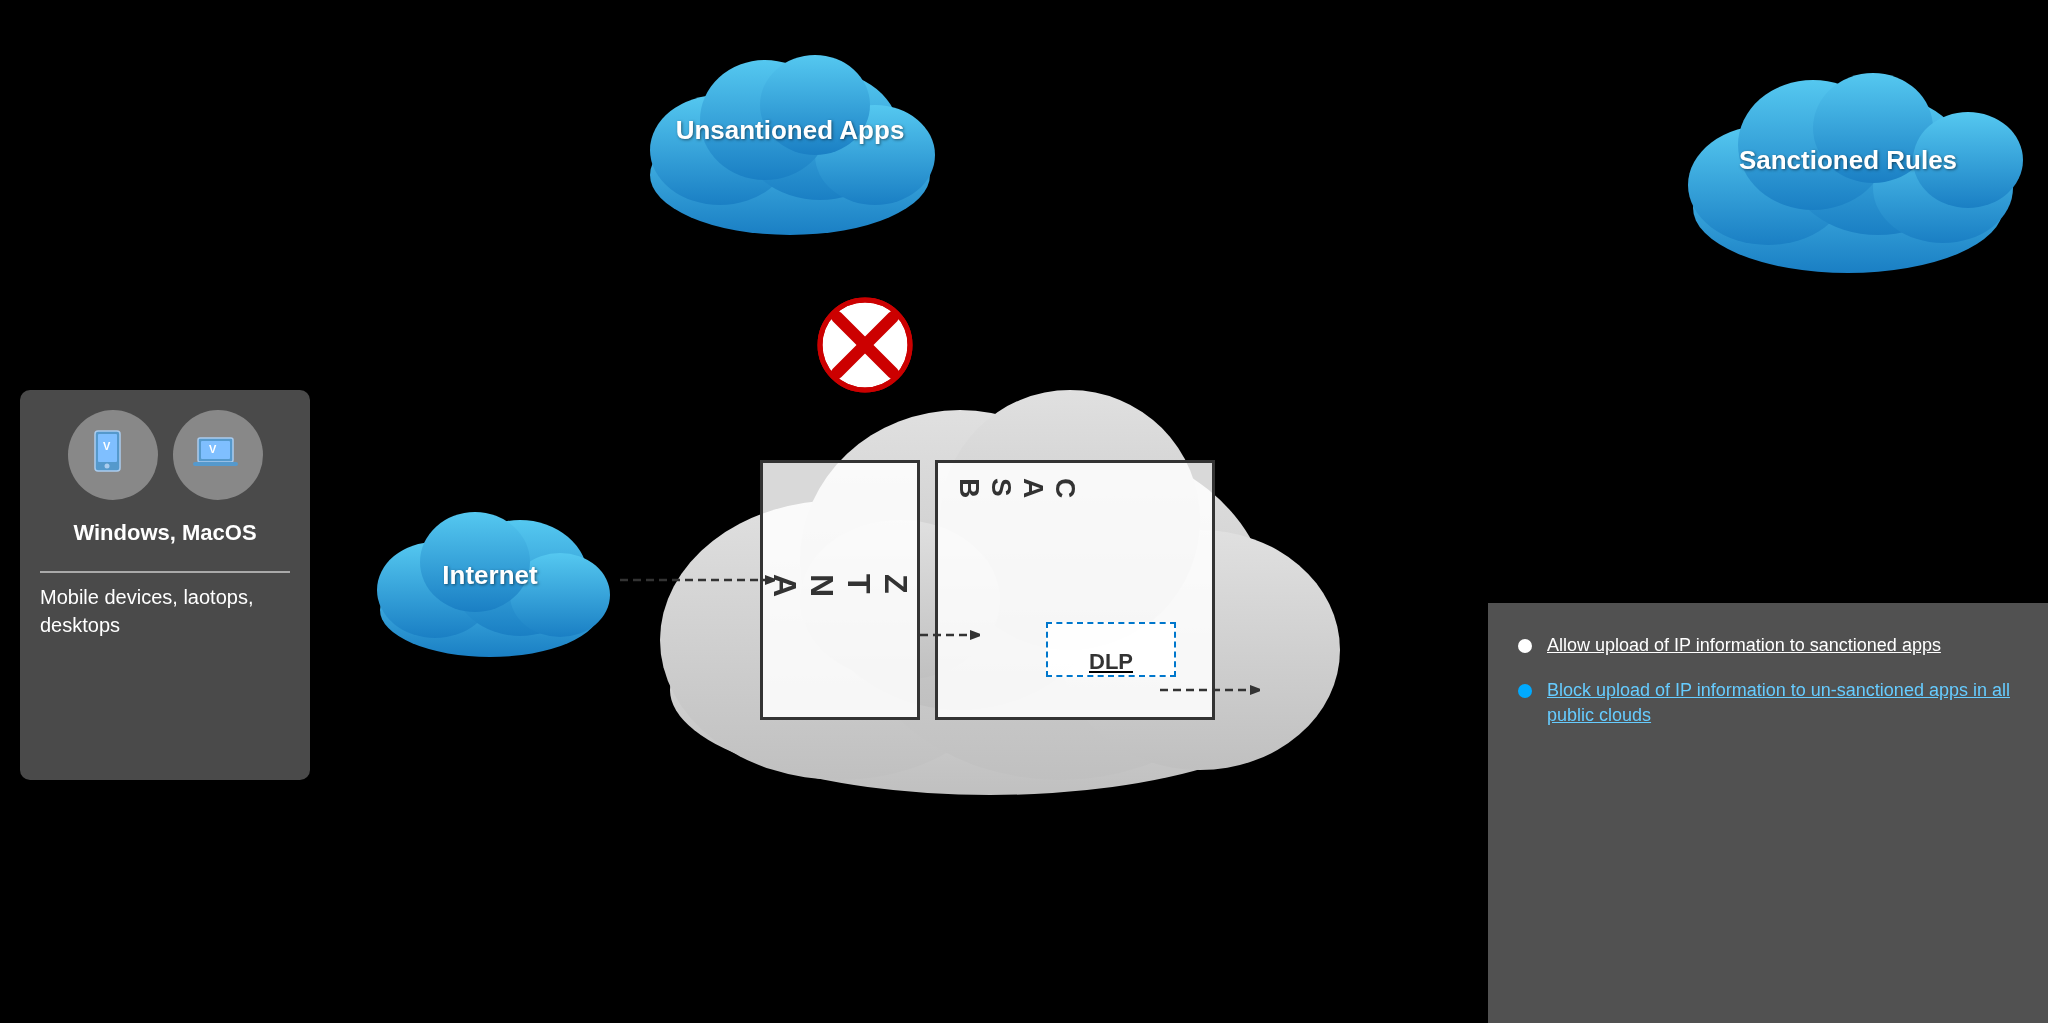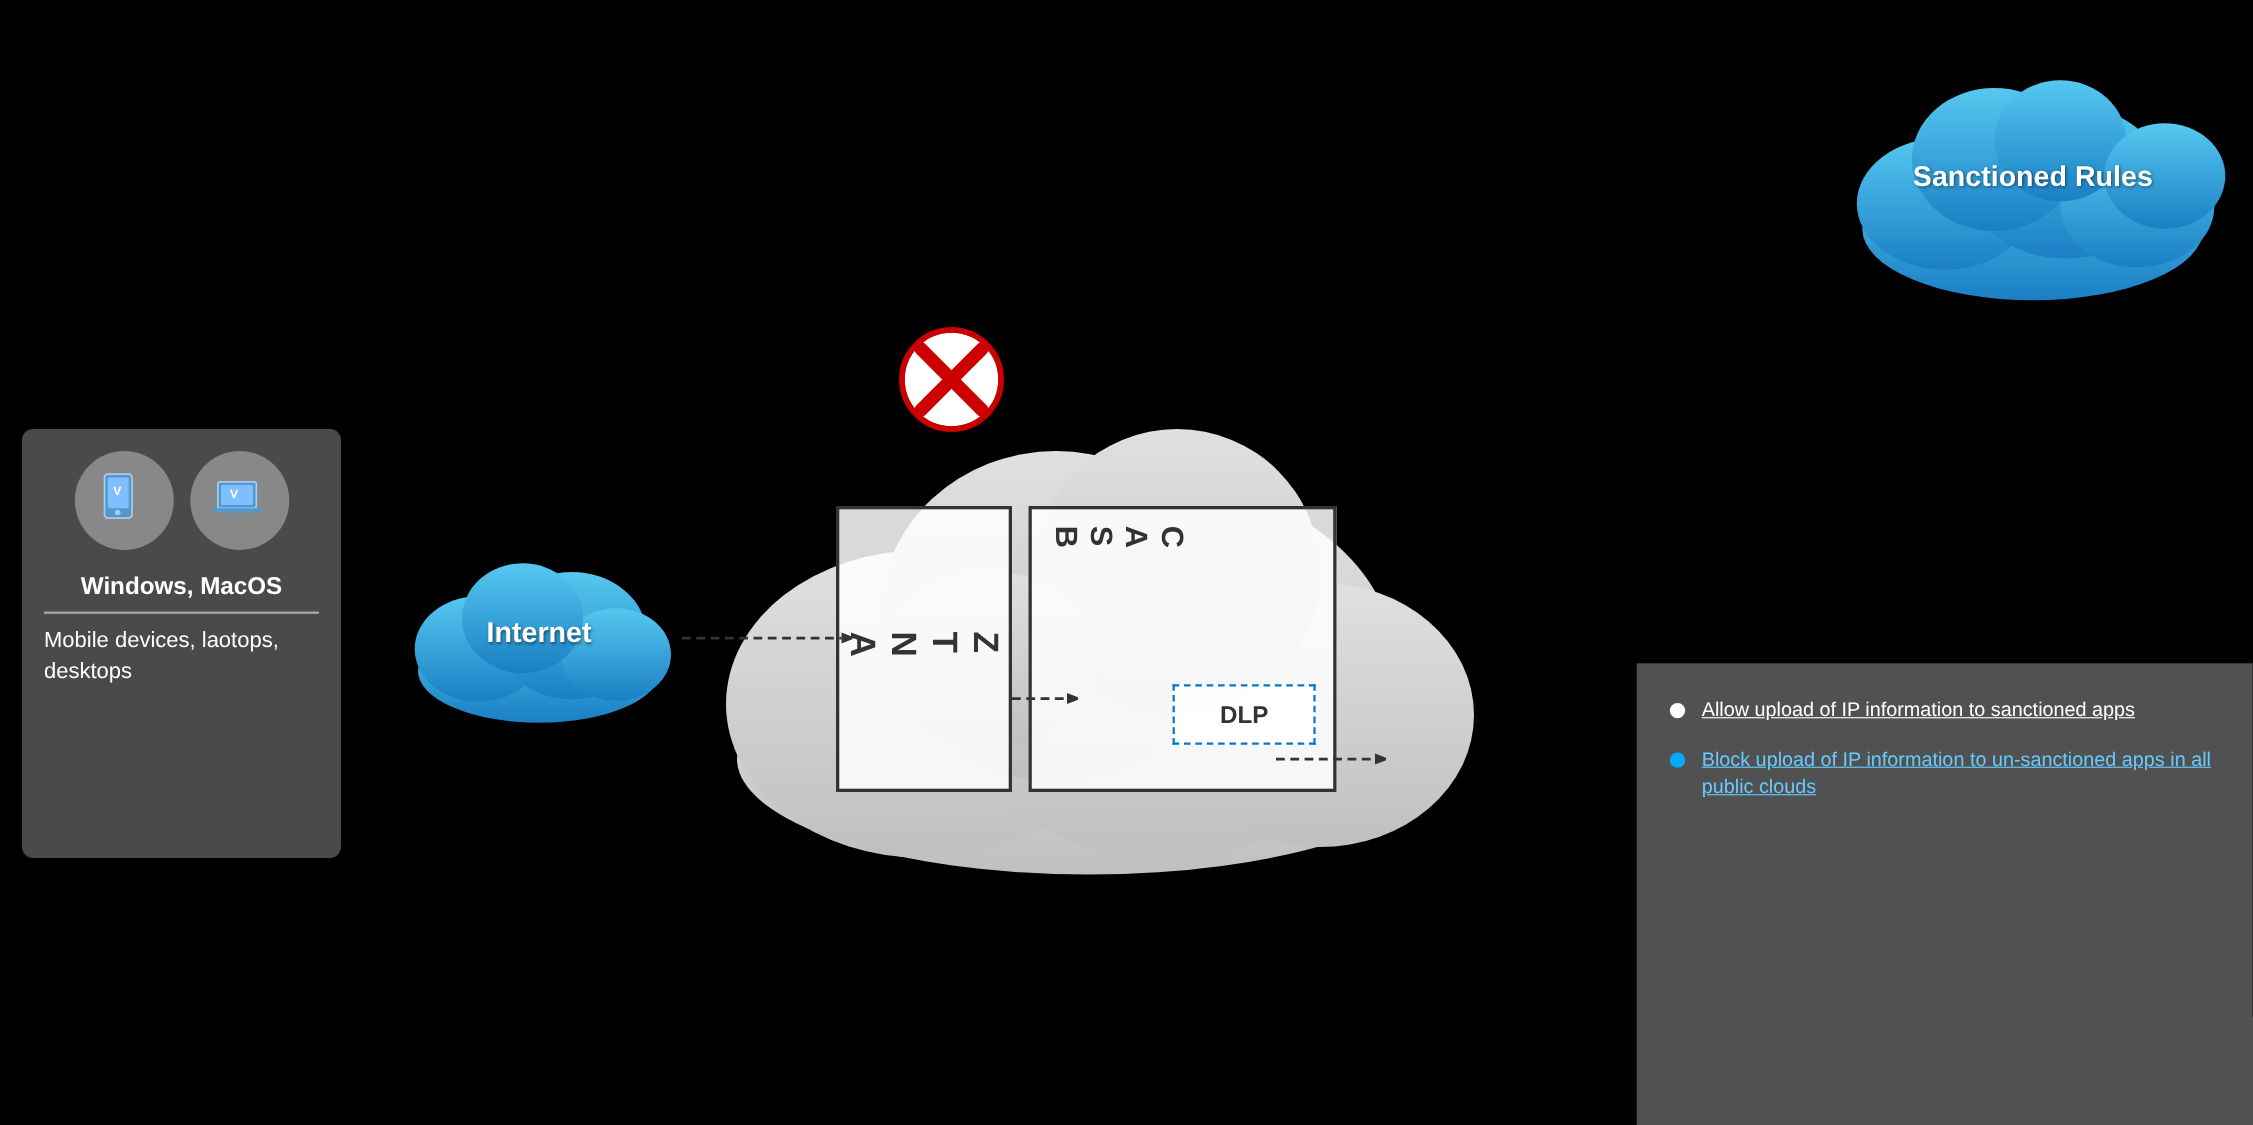--- a/index.html
+++ b/index.html
@@ -120,20 +120,21 @@
     .device-icon-circle svg {
       width: 55px;
       height: 55px;
     }
 
     .device-text-primary {
       color: white;
       font-size: 22px;
       font-weight: bold;
       text-align: center;
+      margin-bottom: 15px;
     }
 
     .device-divider {
       width: 100%;
       border: 1px solid #aaa;
       margin: 10px 0;
     }
 
     .device-text-secondary {
       color: white;
@@ -194,29 +195,30 @@
       writing-mode: vertical-rl;
       text-orientation: mixed;
       letter-spacing: 8px;
       position: absolute;
       left: 15px;
       top: 15px;
     }
 
     .dlp-box {
       position: absolute;
-      right: 16px;
+      right: 36px;
       bottom: 40px;
       width: 130px;
       height: 55px;
       border: 2px dashed #0077cc;
       background: rgba(255,255,255,0.9);
       display: flex;
-      align-items: center;
+      align-items: flex-end;
       justify-content: center;
+      text-decoration: underline;
     }
 
     .dlp-label {
       font-size: 22px;
       font-weight: bold;
       color: #333;
     }
 
     
     .dlp-rules-panel {
@@ -264,20 +266,37 @@
 
     .dlp-rule-text.blue-text {
       color: #66ccff;
     }
   </style>
 </head>
 <body>
 
 <div class="scene">
 
+  <div class="cloud cloud-unsanctioned">
+    <svg viewBox="0 0 340 220" xmlns="http://www.w3.org/2000/svg">
+      <defs>
+        <linearGradient id="blueGrad1" x1="0%" y1="0%" x2="0%" y2="100%">
+          <stop offset="0%" style="stop-color:#55c8f0;stop-opacity:1"></stop>
+          <stop offset="100%" style="stop-color:#1a7fc4;stop-opacity:1"></stop>
+        </linearGradient>
+      </defs>
+      <ellipse cx="170" cy="155" rx="140" ry="60" fill="url(#blueGrad1)"></ellipse>
+      <ellipse cx="100" cy="130" rx="70" ry="55" fill="url(#blueGrad1)"></ellipse>
+      <ellipse cx="200" cy="115" rx="80" ry="65" fill="url(#blueGrad1)"></ellipse>
+      <ellipse cx="255" cy="135" rx="60" ry="50" fill="url(#blueGrad1)"></ellipse>
+      <ellipse cx="145" cy="100" rx="65" ry="60" fill="url(#blueGrad1)"></ellipse>
+      <ellipse cx="195" cy="85" rx="55" ry="50" fill="url(#blueGrad1)"></ellipse>
+    </svg>
+    <span class="cloud-label">Unsantioned Apps</span>
+  </div>
 
   <div class="cloud cloud-sanctioned">
     <svg viewBox="0 0 380 240" xmlns="http://www.w3.org/2000/svg">
       <defs>
         <linearGradient id="blueGrad2" x1="0%" y1="0%" x2="0%" y2="100%">
           <stop offset="0%" style="stop-color:#55c8f0;stop-opacity:1"></stop>
           <stop offset="100%" style="stop-color:#1a7fc4;stop-opacity:1"></stop>
         </linearGradient>
       </defs>
       <ellipse cx="190" cy="168" rx="155" ry="65" fill="url(#blueGrad2)"></ellipse>

